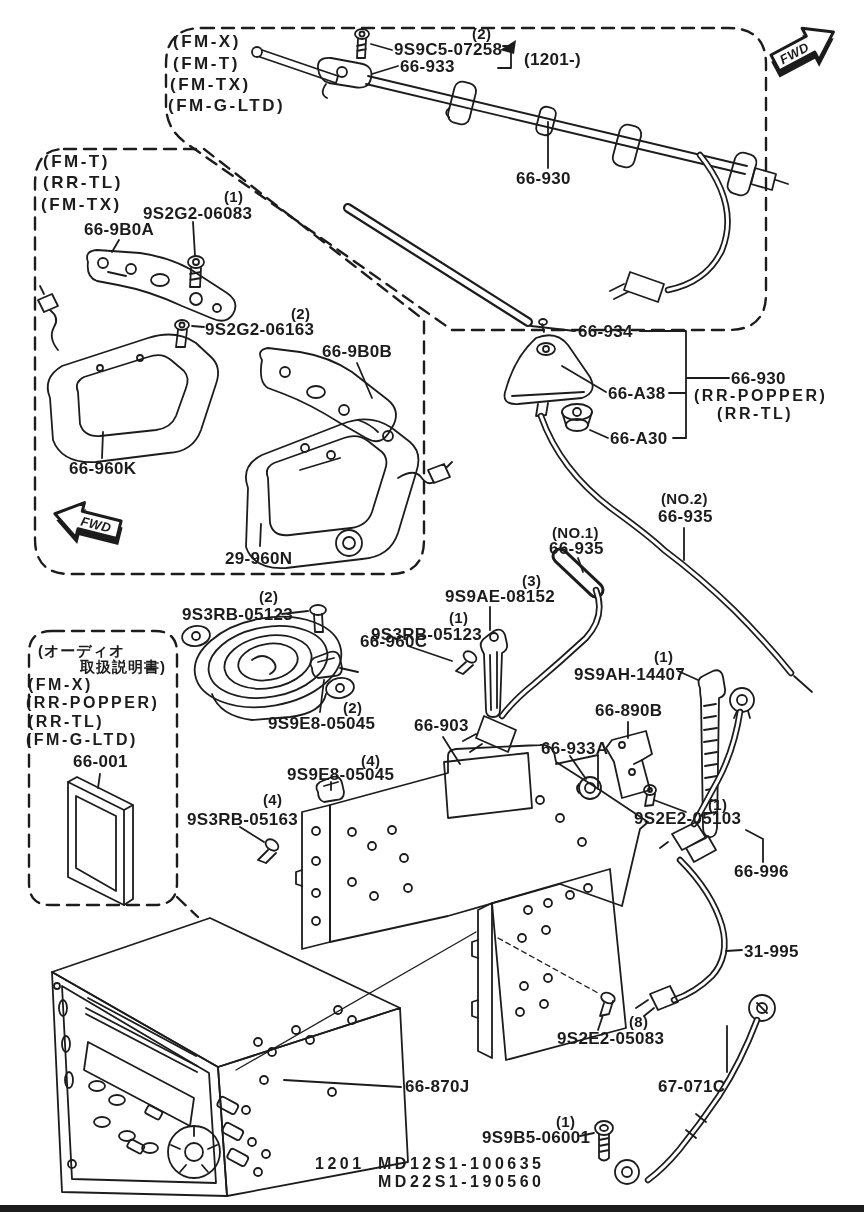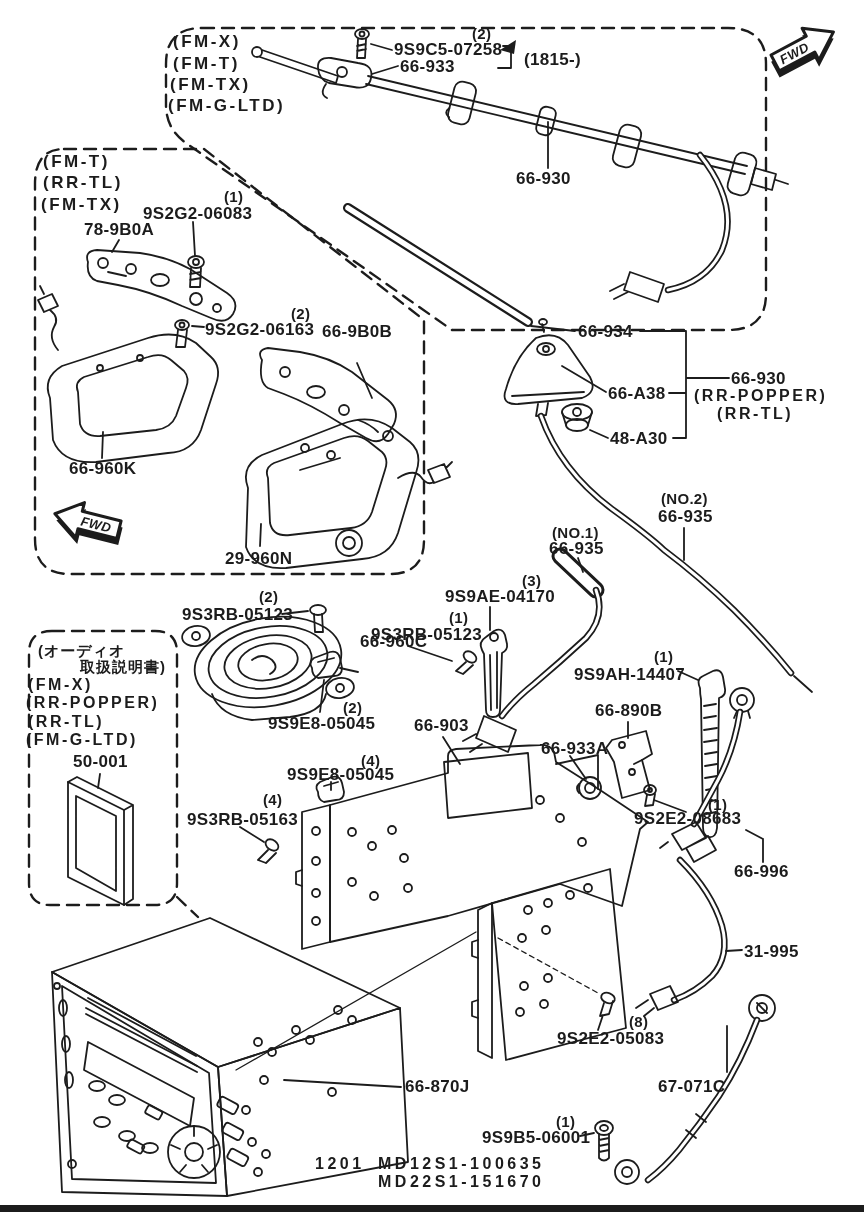--- a/index.html
+++ b/index.html
@@ -336,74 +336,74 @@
 <span class="lbl jp" style="left:38px;top:643px">(オーディオ</span>
 <span class="lbl jp" style="left:80px;top:659px">取扱説明書)</span>
 <span class="lbl variant" style="left:28px;top:677px;font-size:16px">(FM-X)</span>
 <span class="lbl variant" style="left:26px;top:695px;font-size:16px">(RR-POPPER)</span>
 <span class="lbl variant" style="left:28px;top:714px;font-size:16px">(RR-TL)</span>
 <span class="lbl variant" style="left:26px;top:732px;font-size:16px">(FM-G-LTD)</span>
 
 <span class="lbl qty" style="left:472px;top:26px">(2)</span>
 <span class="lbl" style="left:394px;top:41px">9S9C5-07258</span>
 <span class="lbl" style="left:400px;top:58px">66-933</span>
-<span class="lbl" style="left:524px;top:51px">(1815-)</span>
+<span class="lbl" style="left:524px;top:51px">(1201-)</span>
 <span class="lbl" style="left:516px;top:170px">66-930</span>
 
 <span class="lbl qty" style="left:224px;top:189px">(1)</span>
 <span class="lbl" style="left:143px;top:205px">9S2G2-06083</span>
-<span class="lbl" style="left:84px;top:221px">78-9B0A</span>
+<span class="lbl" style="left:84px;top:221px">66-9B0A</span>
 <span class="lbl qty" style="left:291px;top:306px">(2)</span>
 <span class="lbl" style="left:205px;top:321px">9S2G2-06163</span>
-<span class="lbl" style="left:322px;top:323px">66-9B0B</span>
+<span class="lbl" style="left:322px;top:343px">66-9B0B</span>
 <span class="lbl" style="left:69px;top:460px">66-960K</span>
 <span class="lbl" style="left:225px;top:550px">29-960N</span>
 
 <span class="lbl" style="left:578px;top:323px">66-934</span>
 <span class="lbl" style="left:608px;top:385px">66-A38</span>
 <span class="lbl" style="left:731px;top:370px">66-930</span>
 <span class="lbl variant" style="left:694px;top:388px;font-size:16px">(RR-POPPER)</span>
 <span class="lbl variant" style="left:717px;top:406px;font-size:16px">(RR-TL)</span>
-<span class="lbl" style="left:610px;top:430px">48-A30</span>
+<span class="lbl" style="left:610px;top:430px">66-A30</span>
 
 <span class="lbl qty" style="left:661px;top:491px">(NO.2)</span>
 <span class="lbl" style="left:658px;top:508px">66-935</span>
 <span class="lbl qty" style="left:552px;top:525px">(NO.1)</span>
 <span class="lbl" style="left:549px;top:540px">66-935</span>
 
 <span class="lbl qty" style="left:259px;top:589px">(2)</span>
 <span class="lbl" style="left:182px;top:606px">9S3RB-05123</span>
 <span class="lbl qty" style="left:522px;top:573px">(3)</span>
-<span class="lbl" style="left:445px;top:588px">9S9AE-04170</span>
+<span class="lbl" style="left:445px;top:588px">9S9AE-08152</span>
 <span class="lbl qty" style="left:449px;top:610px">(1)</span>
 <span class="lbl" style="left:371px;top:626px">9S3RB-05123</span>
 <span class="lbl" style="left:360px;top:633px">66-960C</span>
 <span class="lbl qty" style="left:343px;top:700px">(2)</span>
 <span class="lbl" style="left:268px;top:715px">9S9E8-05045</span>
 <span class="lbl" style="left:414px;top:717px">66-903</span>
-<span class="lbl" style="left:73px;top:753px">50-001</span>
+<span class="lbl" style="left:73px;top:753px">66-001</span>
 
 <span class="lbl qty" style="left:361px;top:753px">(4)</span>
 <span class="lbl" style="left:287px;top:766px">9S9E8-05045</span>
 <span class="lbl qty" style="left:263px;top:792px">(4)</span>
 <span class="lbl" style="left:187px;top:811px">9S3RB-05163</span>
 
 <span class="lbl qty" style="left:654px;top:649px">(1)</span>
 <span class="lbl" style="left:574px;top:666px">9S9AH-14407</span>
 <span class="lbl" style="left:595px;top:702px">66-890B</span>
 <span class="lbl" style="left:541px;top:740px">66-933A</span>
 <span class="lbl qty" style="left:708px;top:797px">(1)</span>
-<span class="lbl" style="left:634px;top:810px">9S2E2-08683</span>
+<span class="lbl" style="left:634px;top:810px">9S2E2-05103</span>
 <span class="lbl" style="left:734px;top:863px">66-996</span>
 <span class="lbl" style="left:744px;top:943px">31-995</span>
 
 <span class="lbl qty" style="left:629px;top:1014px">(8)</span>
 <span class="lbl" style="left:557px;top:1030px">9S2E2-05083</span>
 <span class="lbl" style="left:658px;top:1078px">67-071C</span>
 <span class="lbl" style="left:405px;top:1078px">66-870J</span>
 <span class="lbl qty" style="left:556px;top:1114px">(1)</span>
 <span class="lbl" style="left:482px;top:1129px">9S9B5-06001</span>
 
 <span class="lbl ftr" style="left:315px;top:1156px">1201</span>
 <span class="lbl ftr" style="left:378px;top:1156px">MD12S1-100635</span>
-<span class="lbl ftr" style="left:378px;top:1174px">MD22S1-151670</span>
+<span class="lbl ftr" style="left:378px;top:1174px">MD22S1-190560</span>
 
 </div>
 
 </body></html>

